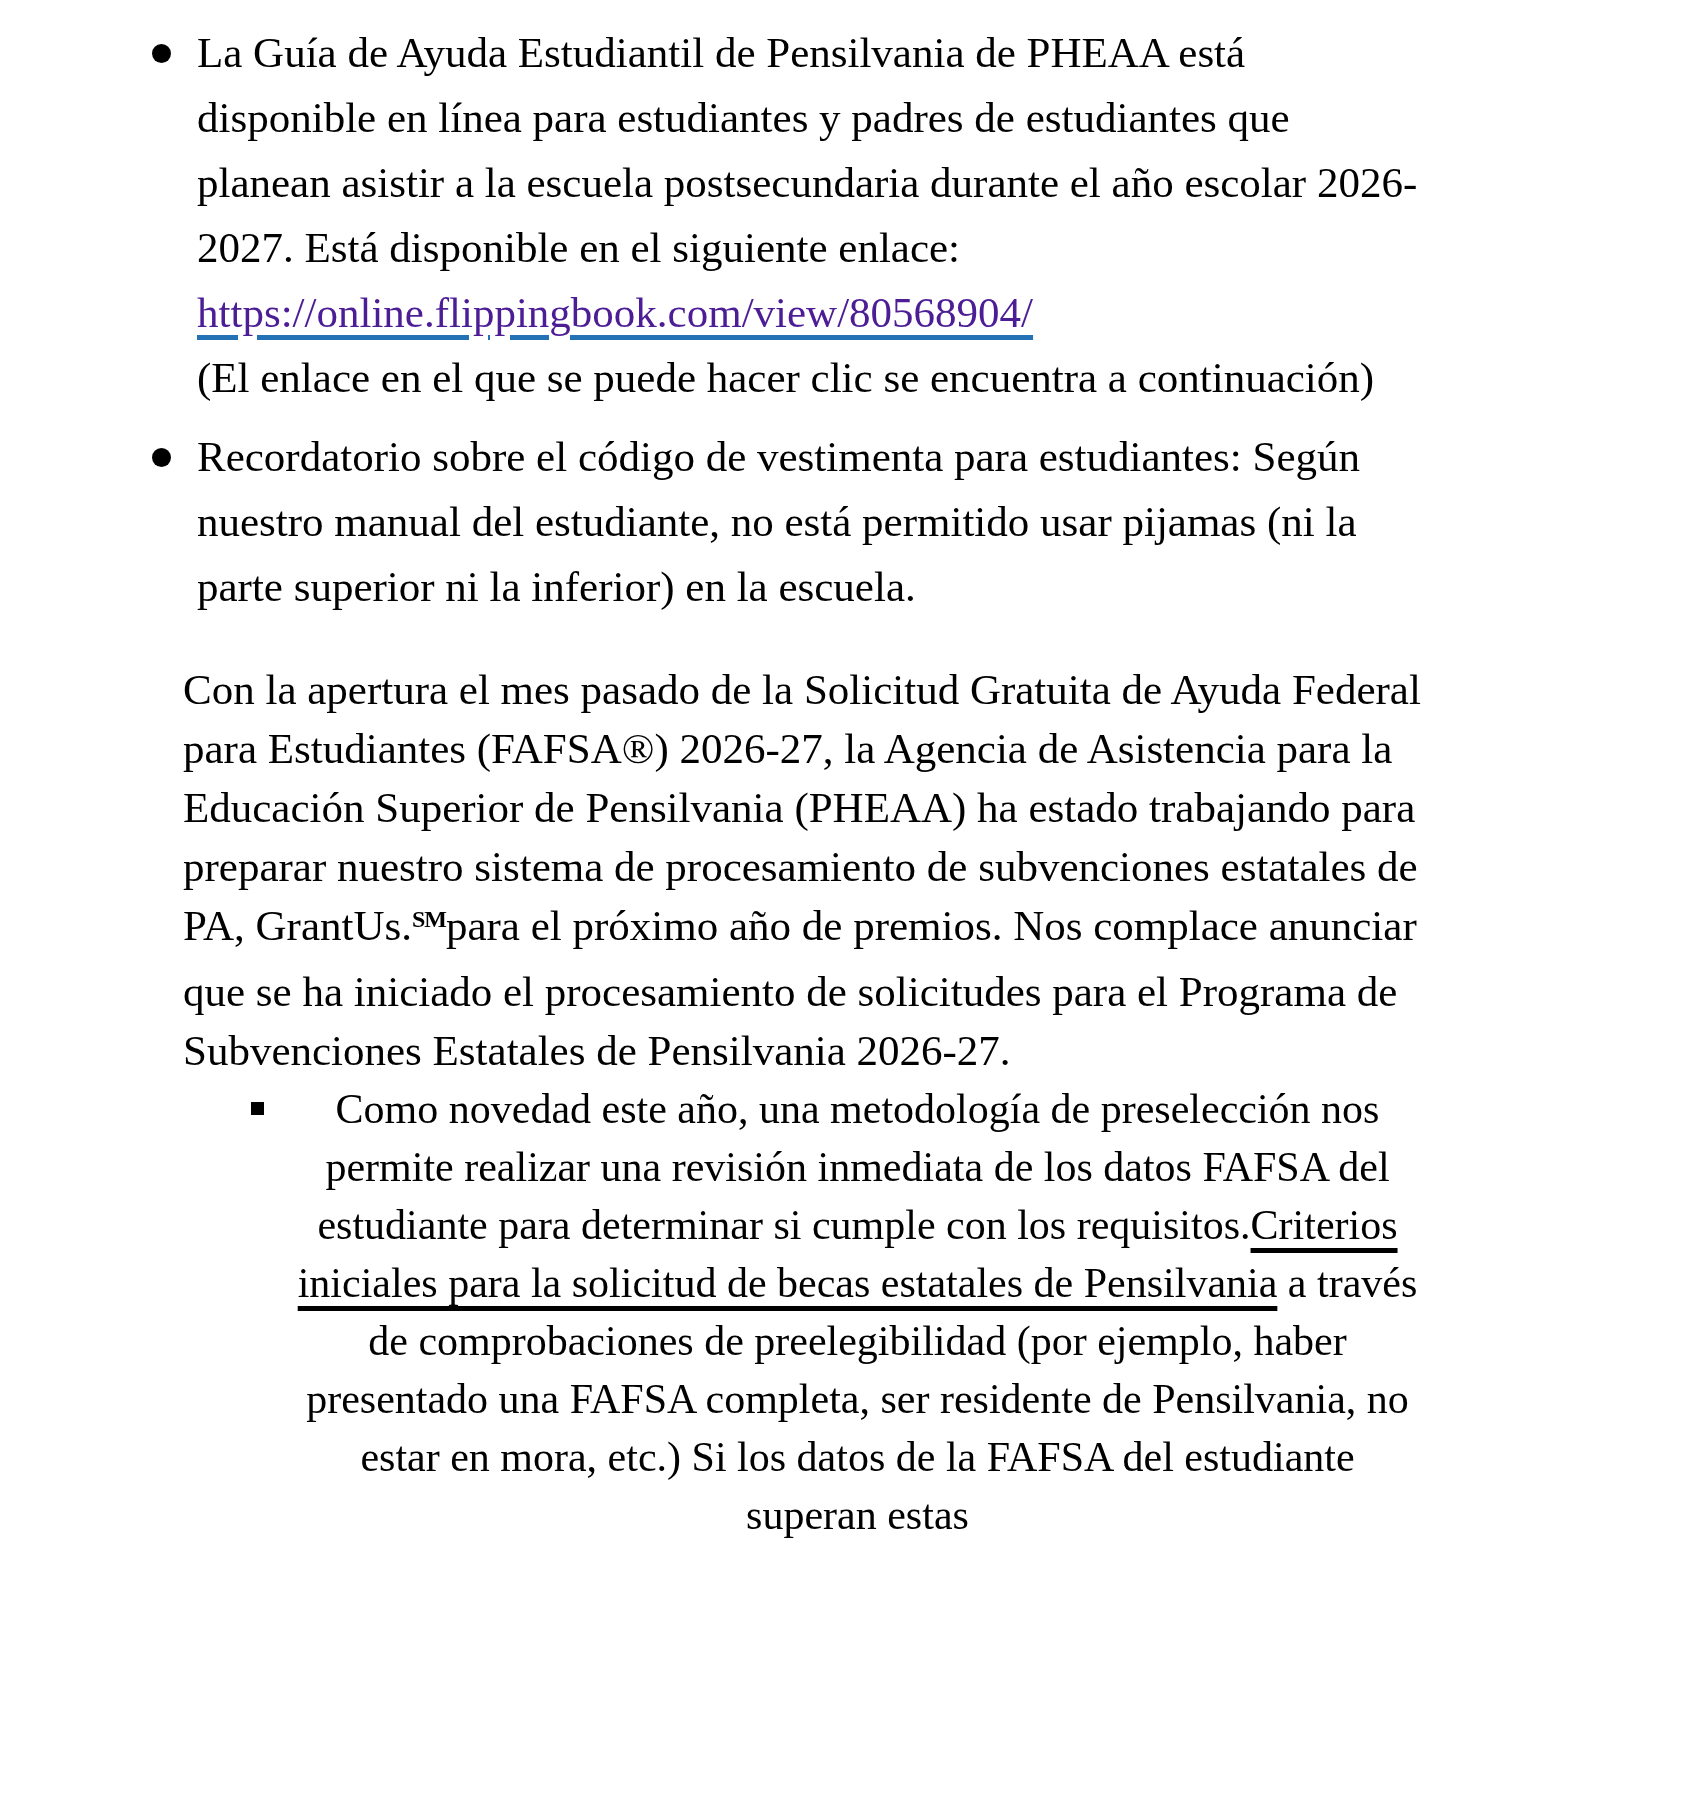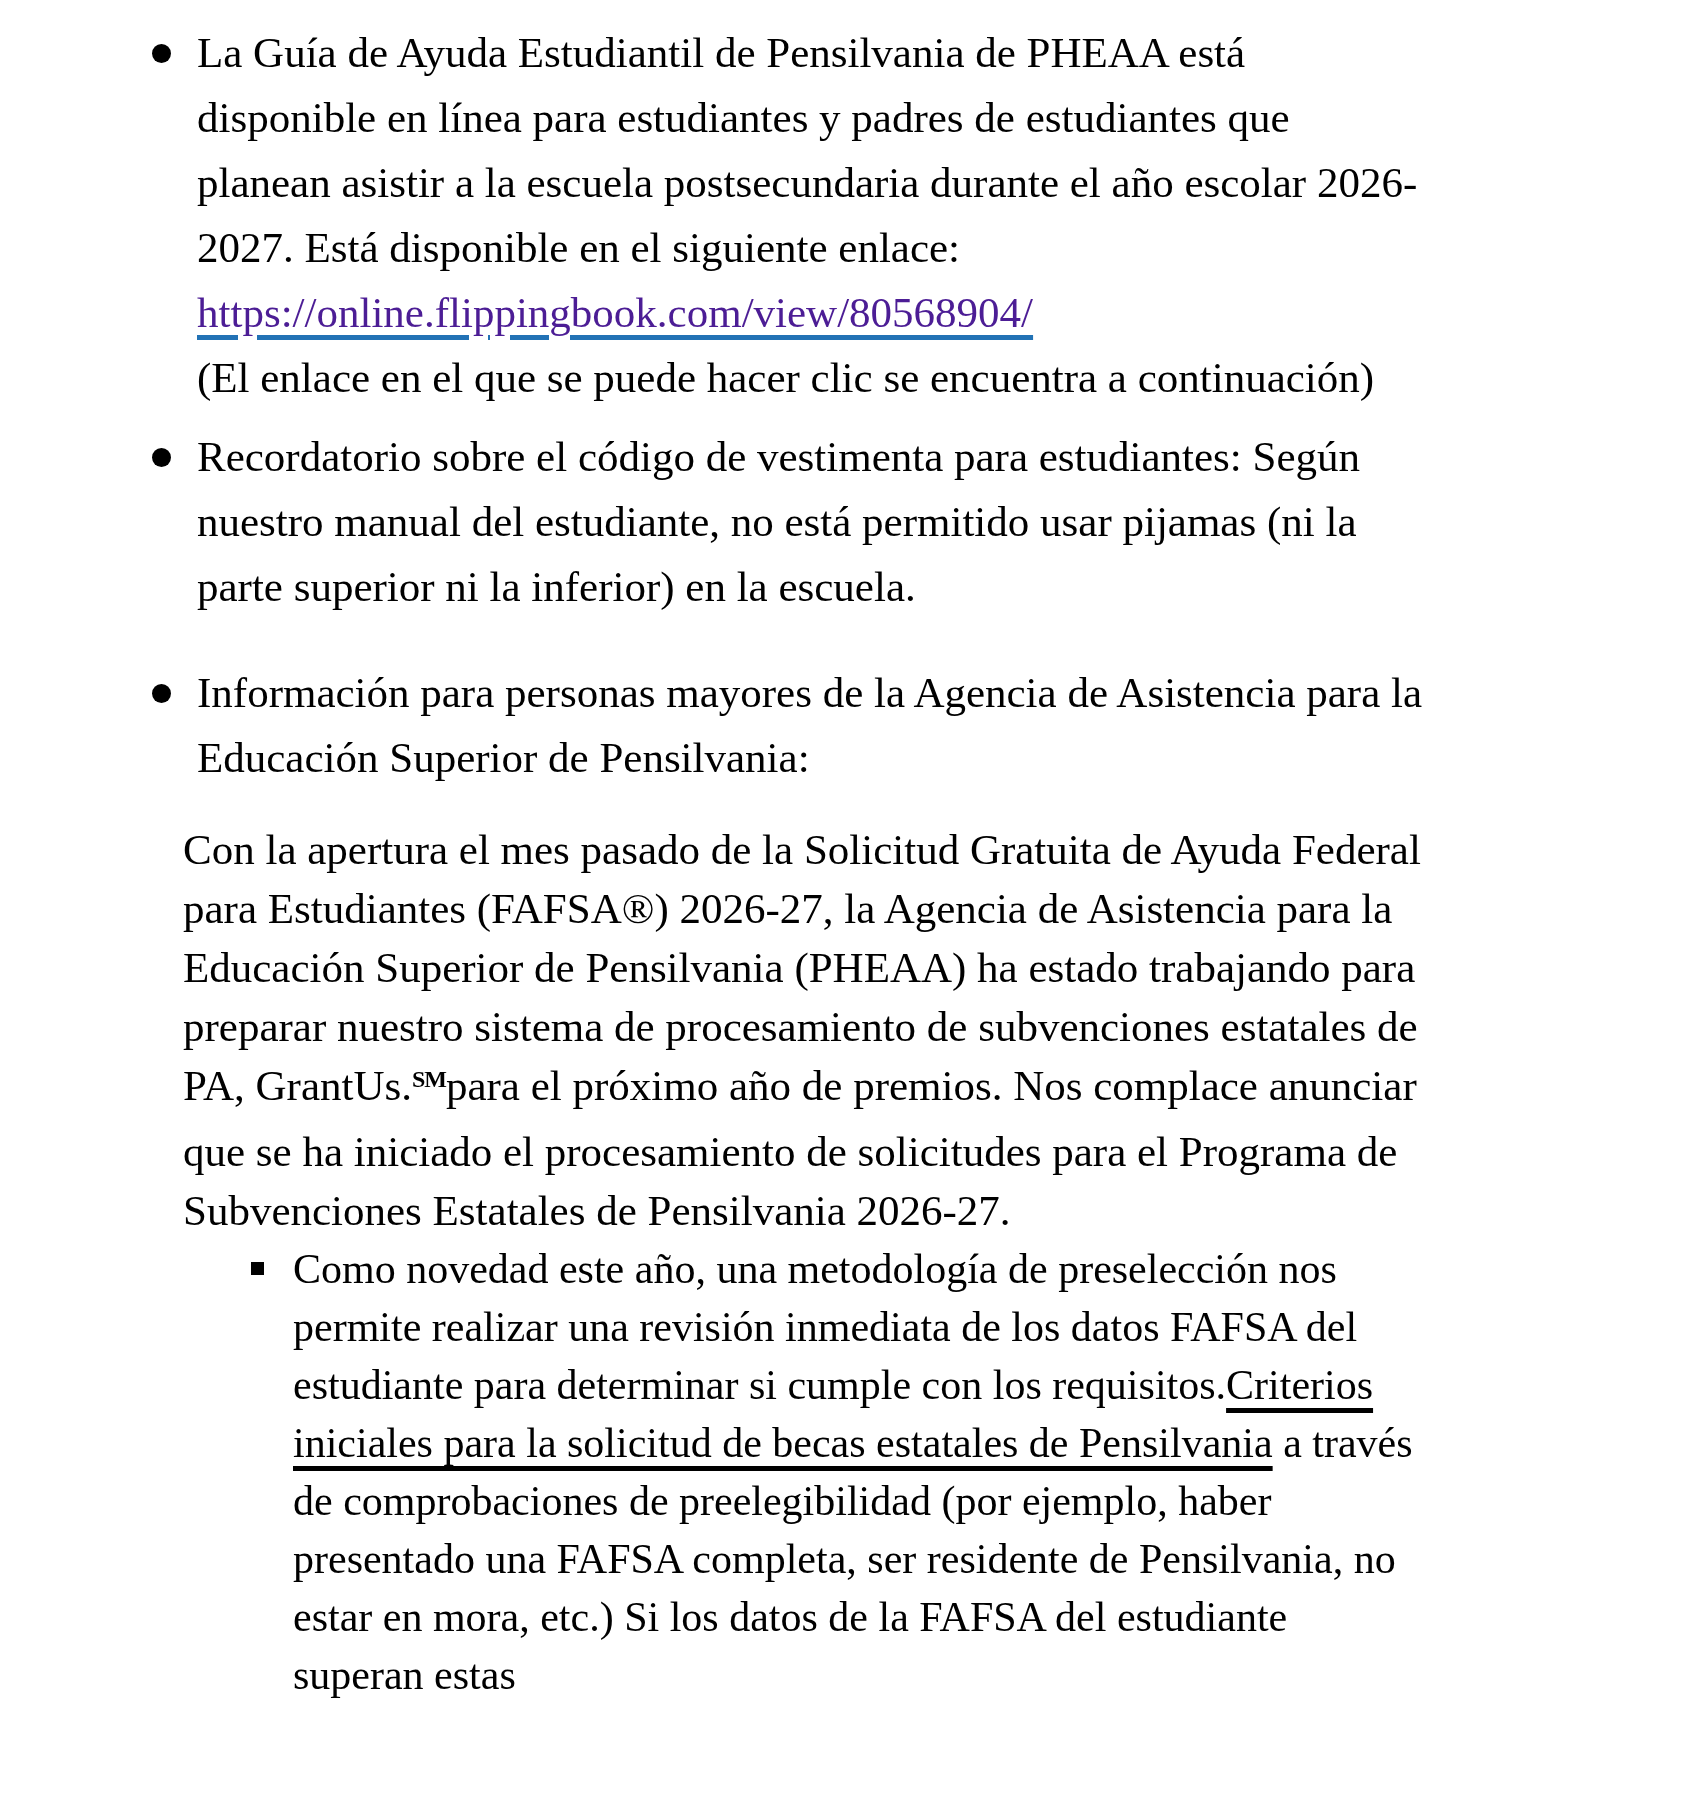--- a/index.html
+++ b/index.html
@@ -79,20 +79,21 @@
     list-style: none;
     margin: 0;
     padding: 0;
   }
   ul.l2 > li {
     position: relative;
     margin-left: 293px;
     max-width: 1235px;
     font-size: 42px;
     line-height: 58px;
+    text-align: center;
   }
   ul.l2 > li::before {
     content: "";
     position: absolute;
     left: -42px;
     top: 22px;
     width: 13px;
     height: 13px;
     background: #000000;
   }
@@ -106,21 +107,20 @@
 </head>
 <body>
 
 <div class="page">
 
   <ul class="l1">
     <li class="b1"><span>La Guía de Ayuda Estudiantil de Pensilvania de PHEAA está disponible en línea para estudiantes y padres de estudiantes que planean asistir a la escuela postsecundaria durante el año escolar 2026-2027. Está disponible en el siguiente enlace:</span><a href="#" class="doclink">https://online.flippingbook.com/view/80568904/</a><span>(El enlace en el que se puede hacer clic se encuentra a continuación)</span></li>
 
     <li class="b2"><span>Recordatorio sobre el código de vestimenta para estudiantes: Según nuestro manual del estudiante, no está permitido usar pijamas (ni la parte superior ni la inferior) en la escuela.</span></li>
 
-    <li class="b3"><span>Información para personas mayores de la Agencia de Asistencia para la Educación Superior de Pensilvania:</span></li>
   </ul>
 
   <p class="para"><span>Con la apertura el mes pasado de la Solicitud Gratuita de Ayuda Federal para Estudiantes (FAFSA®) 2026-27, la Agencia de Asistencia para la Educación Superior de Pensilvania (PHEAA) ha estado trabajando para preparar nuestro sistema de procesamiento de subvenciones estatales de PA, GrantUs.</span><sup class="sm">SM</sup><span>para el próximo año de premios. Nos complace anunciar que se ha iniciado el procesamiento de solicitudes para el Programa de Subvenciones Estatales de Pensilvania 2026-27.</span></p>
 
   <ul class="l2">
     <li><span>Como novedad este año, una metodología de preselección nos permite realizar una revisión inmediata de los datos FAFSA del estudiante para determinar si cumple con los requisitos.</span><span class="u">Criterios iniciales para la solicitud de becas estatales de Pensilvania</span><span> a través de comprobaciones de preelegibilidad (por ejemplo, haber presentado una FAFSA completa, ser residente de Pensilvania, no estar en mora, etc.) Si los datos de la FAFSA del estudiante superan estas</span></li>
   </ul>
 
 </div>
 

